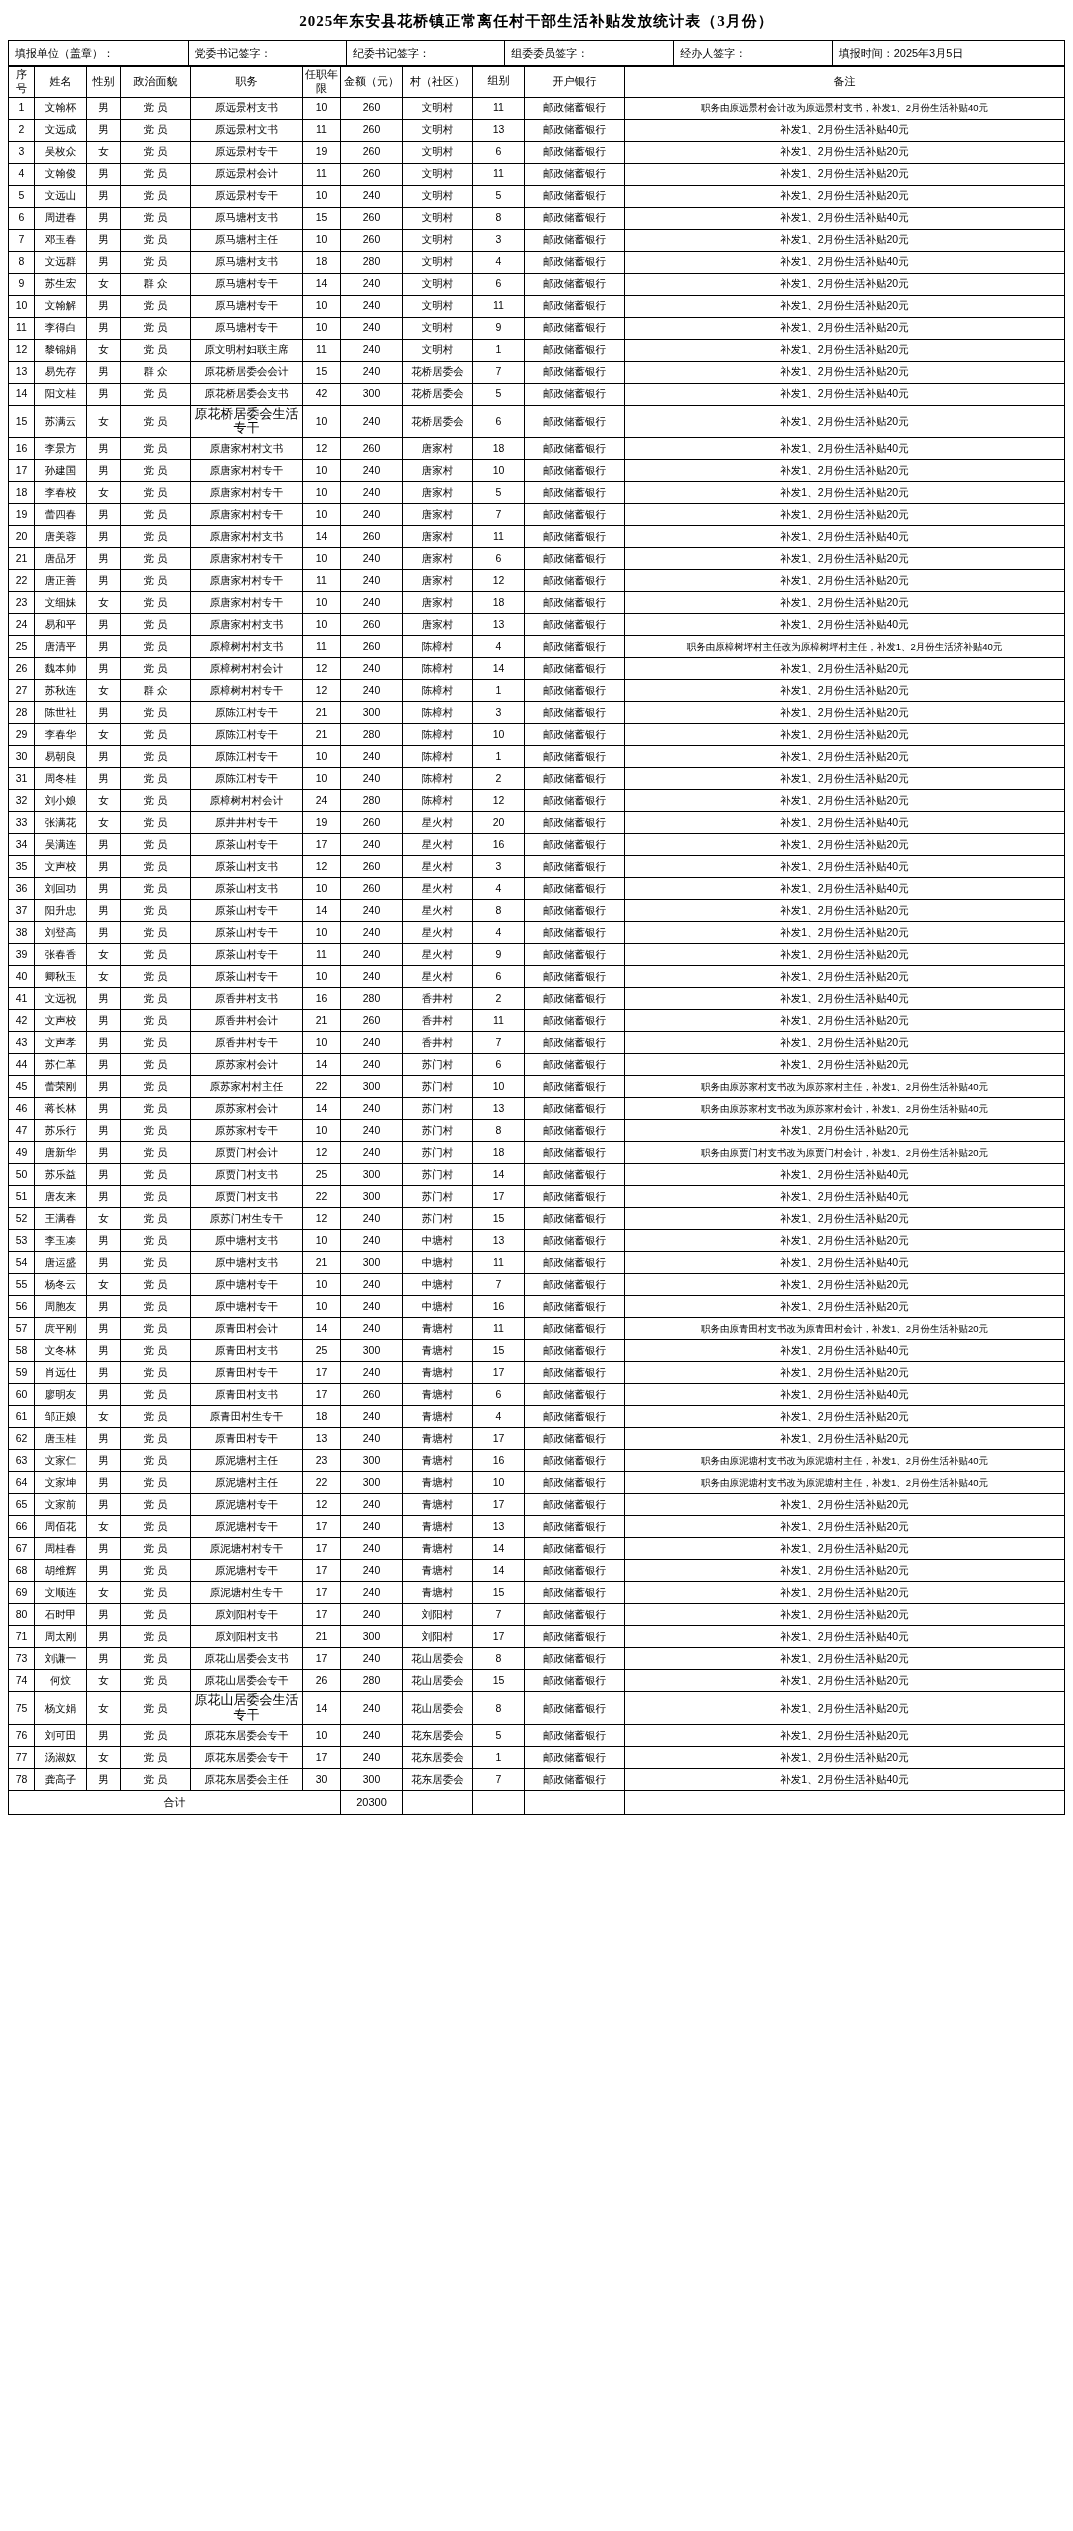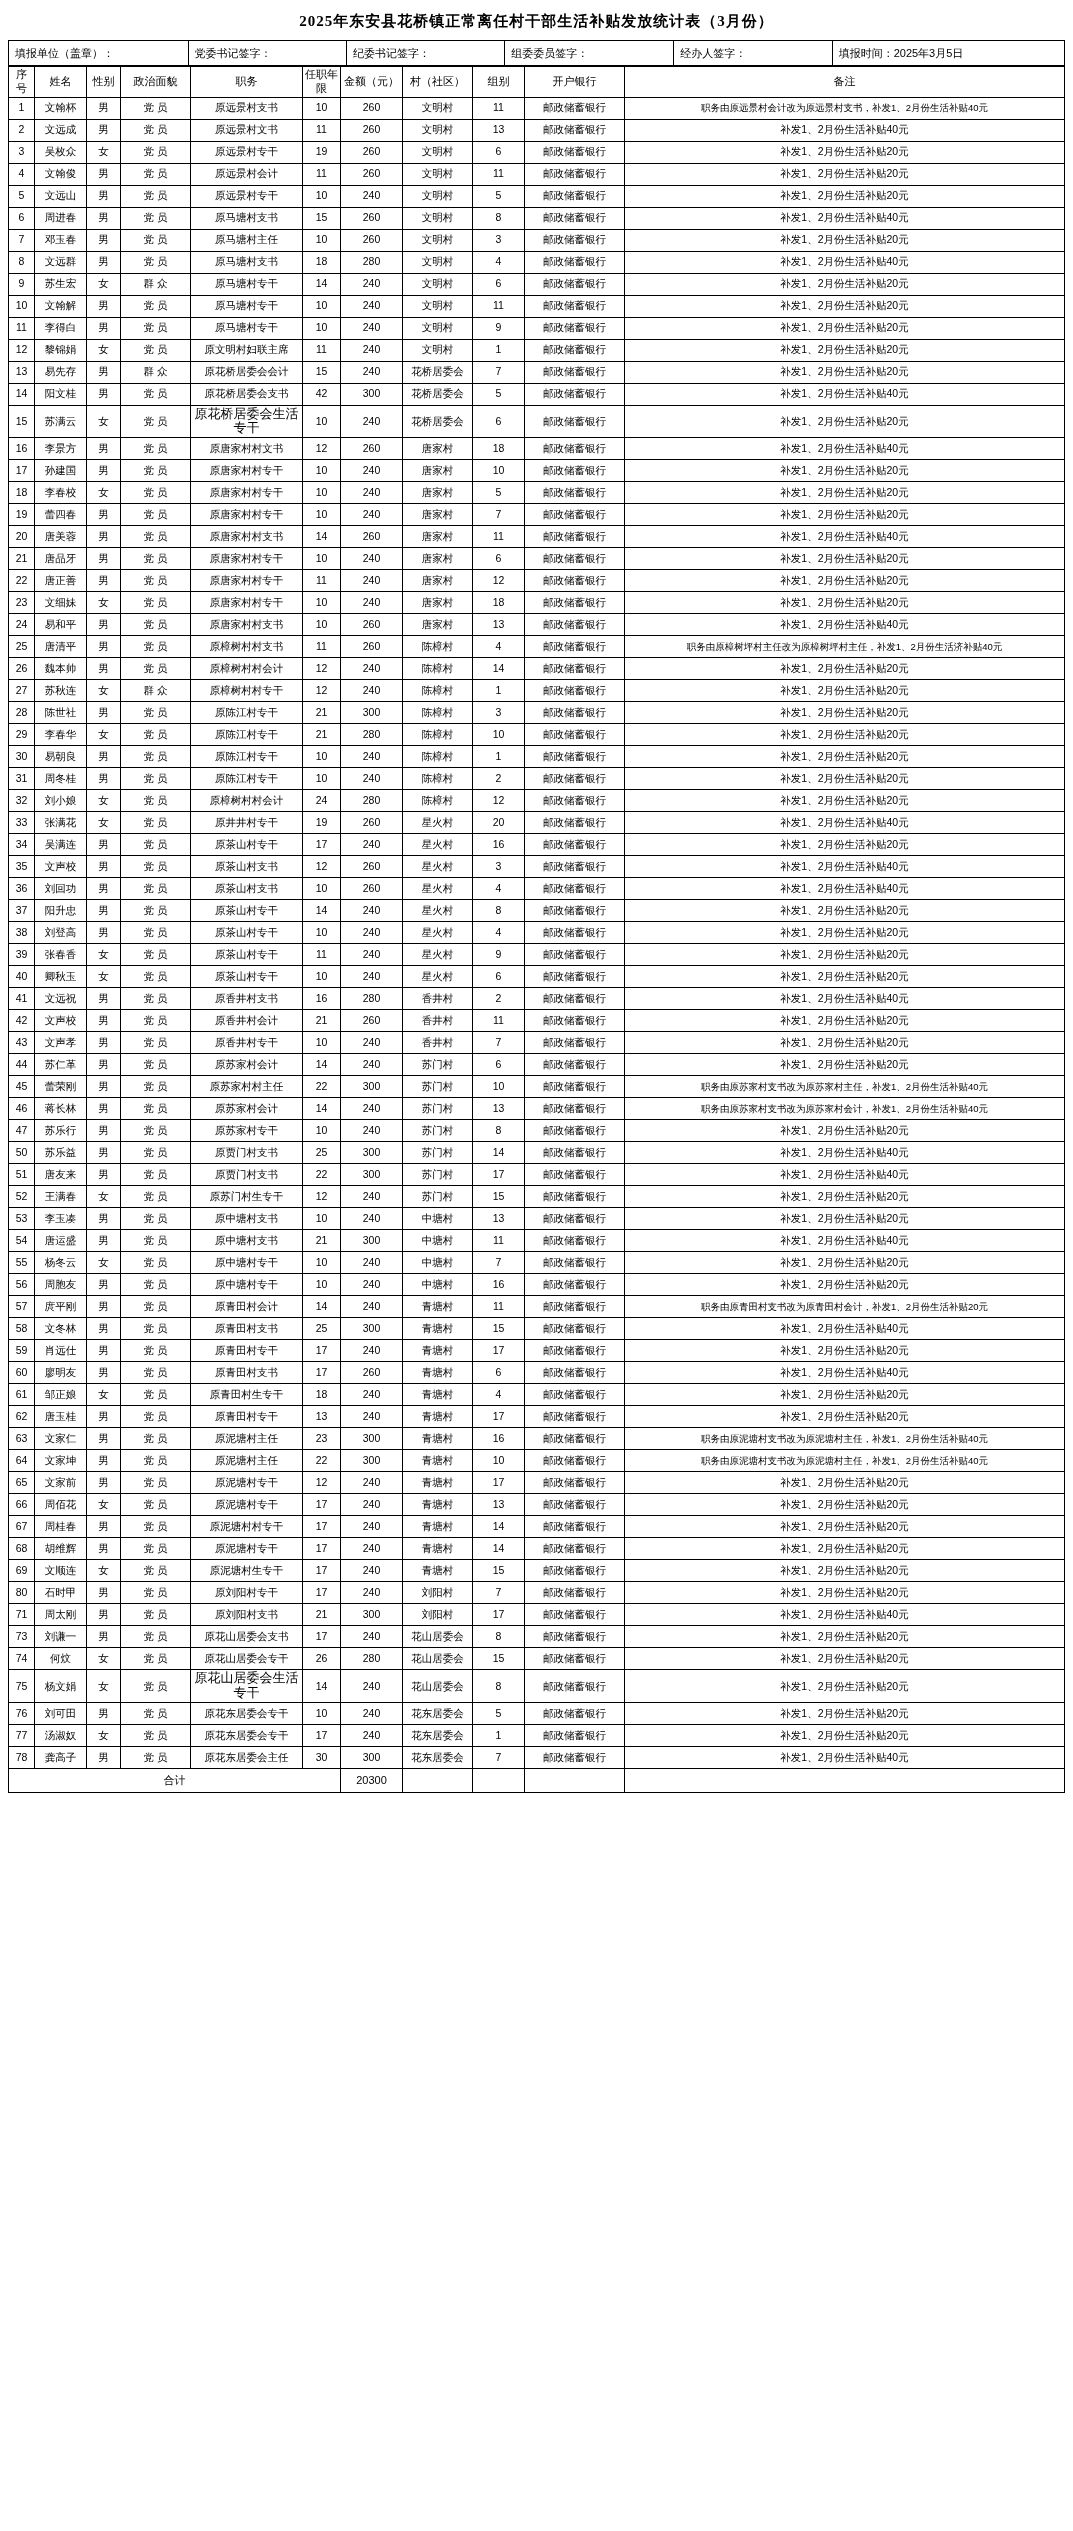--- a/index.html
+++ b/index.html
@@ -63,21 +63,21 @@
   td.post.multi { font-size: 13px; line-height: 1.15; }
   .total-row td { height: 24px; }
   .col-seq { width: 26px; }
   .col-name { width: 52px; }
   .col-sex { width: 34px; }
   .col-pol { width: 70px; }
   .col-post { width: 112px; }
   .col-years { width: 38px; }
   .col-amt { width: 62px; }
   .col-vill { width: 70px; }
-  .col-grp { width: 52px; }
+  .col-grp { width: 52px; font-family: Liberation Mono, monospace; }
   .col-bank { width: 100px; }
   .col-remark { width: auto; }
   .hdr2 { font-size: 10px; }
 </style>
 </head>
 <body>
 
 <div class="page">
 
   <div class="doc-title">2025年东安县花桥镇正常离任村干部生活补贴发放统计表（3月份）</div>
@@ -717,20 +717,33 @@
           <td>党 员</td>
           <td class="post">原苏家村专干</td>
           <td>10</td>
           <td>240</td>
           <td>苏门村</td>
           <td>8</td>
           <td>邮政储蓄银行</td>
           <td class="remark">补发1、2月份生活补贴20元</td>
         </tr>
         <tr>
+          <td>49</td>
+          <td>唐新华</td>
+          <td>男</td>
+          <td>党 员</td>
+          <td class="post">原贾门村会计</td>
+          <td>12</td>
+          <td>240</td>
+          <td>苏门村</td>
+          <td>18</td>
+          <td>邮政储蓄银行</td>
+          <td class="remark multi">职务由原贾门村支书改为原贾门村会计，补发1、2月份生活补贴20元</td>
+        </tr>
+        <tr>
           <td>50</td>
           <td>苏乐益</td>
           <td>男</td>
           <td>党 员</td>
           <td class="post">原贾门村支书</td>
           <td>25</td>
           <td>300</td>
           <td>苏门村</td>
           <td>14</td>
           <td>邮政储蓄银行</td>

